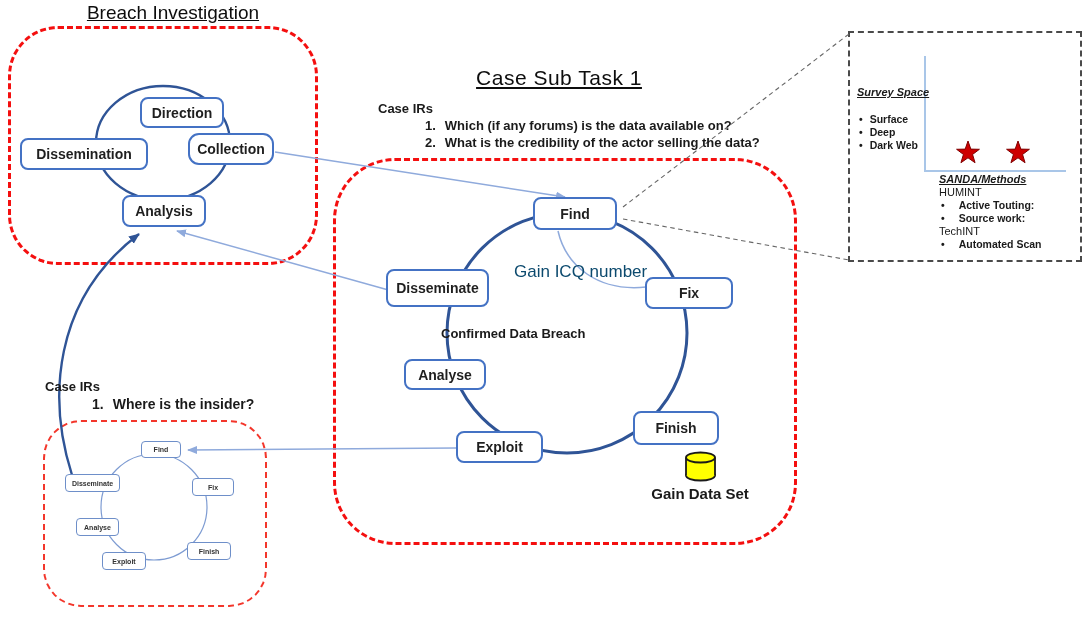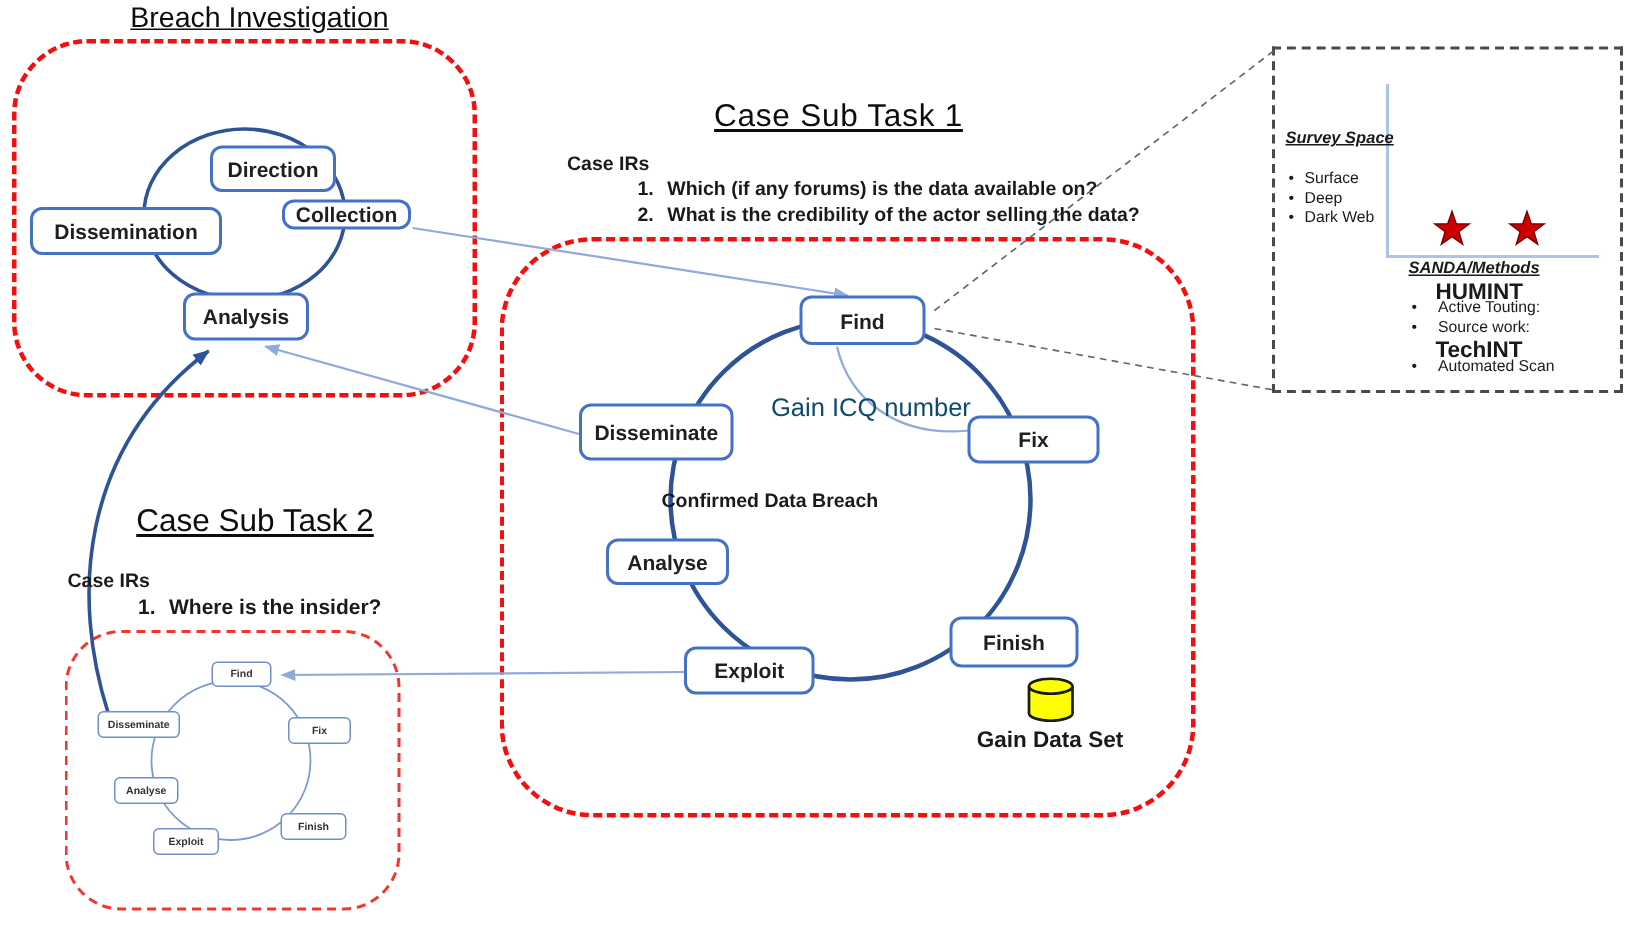--- a/index.html
+++ b/index.html
@@ -36,22 +36,22 @@
   .ir-row { display:flex; gap:9px; font-weight:bold; font-size:13px; white-space:nowrap; }
 
   
   .ann { white-space:nowrap; }
   #ann-gain-icq { left:514px; top:262px; font-size:17px; color:#0c4a6e; }
   #ann-confirmed { left:441px; top:326px; font-size:13px; font-weight:bold; }
   #ann-gain-data { left:630px; top:485px; width:140px; font-size:15px; font-weight:bold; text-align:center; }
 
   
   .c-title { font-weight:bold; font-style:italic; text-decoration:underline; font-size:11px; white-space:nowrap; }
-  .c-label { font-weight:bold; font-size:15px; white-space:nowrap;margin-left:18px; }
-  .c-row { display:flex; font-weight:normal; font-size:10.5px; white-space:nowrap; }
+  .c-label { font-weight:normal; font-size:11px; white-space:nowrap; }
+  .c-row { display:flex; font-weight:bold; font-size:10.5px; white-space:nowrap; }
   .c-row::before { content:"\2022"; }
   .c-row.tight::before { margin-right:7px; }
   .c-row.wide::before  { margin-right:14px; }
 </style>
 </head>
 <body>
 
 <div id="stage">
 
   <div class="region" id="region-breach"></div>
@@ -94,40 +94,39 @@
       <ellipse cx="700.5" cy="475.5" rx="14.5" ry="5" fill="#ffff00" stroke="#1a1a1a" stroke-width="1.8"></ellipse>
       <rect x="686" y="457.5" width="29" height="18" fill="#ffff00"></rect>
       <line x1="686" y1="457.5" x2="686" y2="475.5" stroke="#1a1a1a" stroke-width="1.8"></line>
       <line x1="715" y1="457.5" x2="715" y2="475.5" stroke="#1a1a1a" stroke-width="1.8"></line>
       <ellipse cx="700.5" cy="457.5" rx="14.5" ry="5" fill="#ffff00" stroke="#1a1a1a" stroke-width="1.8"></ellipse>
     </g>
   </svg>
 
   <div class="title" id="title-breach">Breach Investigation</div>
   <div class="title" id="title-sub1">Case Sub Task 1</div>
-  <div class="title" id="title-sub2">Case Sub Task 2</div>
 
   <div class="irs-heading" style="left:378px;top:101px;">Case IRs</div>
   <div class="ir-row" style="left:425px;top:118px;">
     <span>1.</span>
     <span>Which (if any forums) is the data available on?</span>
   </div>
   <div class="ir-row" style="left:425px;top:135px;">
     <span>2.</span>
     <span>What is the credibility of the actor selling the data?</span>
   </div>
 
   <div class="irs-heading" style="left:45px;top:379px;">Case IRs</div>
   <div class="ir-row" style="left:92px;top:396px;font-size:14px;">
     <span>1.</span>
     <span>Where is the insider?</span>
   </div>
 
   <div class="node big" style="left:140px;top:97px;width:84px;height:31px;">Direction</div>
-  <div class="node big" style="left:188px;top:133px;width:86px;height:20px;">Collection</div>
+  <div class="node big" style="left:188px;top:133px;width:86px;height:32px;border-radius:11px;">Collection</div>
   <div class="node big" style="left:20px;top:138px;width:128px;height:32px;">Dissemination</div>
   <div class="node big" style="left:122px;top:195px;width:84px;height:32px;">Analysis</div>
 
   <div class="node big" style="left:533px;top:197px;width:84px;height:33px;">Find</div>
   <div class="node big" style="left:645px;top:277px;width:88px;height:32px;">Fix</div>
   <div class="node big" style="left:386px;top:269px;width:103px;height:38px;">Disseminate</div>
   <div class="node big" style="left:404px;top:359px;width:82px;height:31px;">Analyse</div>
   <div class="node big" style="left:456px;top:431px;width:87px;height:32px;">Exploit</div>
   <div class="node big" style="left:633px;top:411px;width:86px;height:34px;">Finish</div>
 

